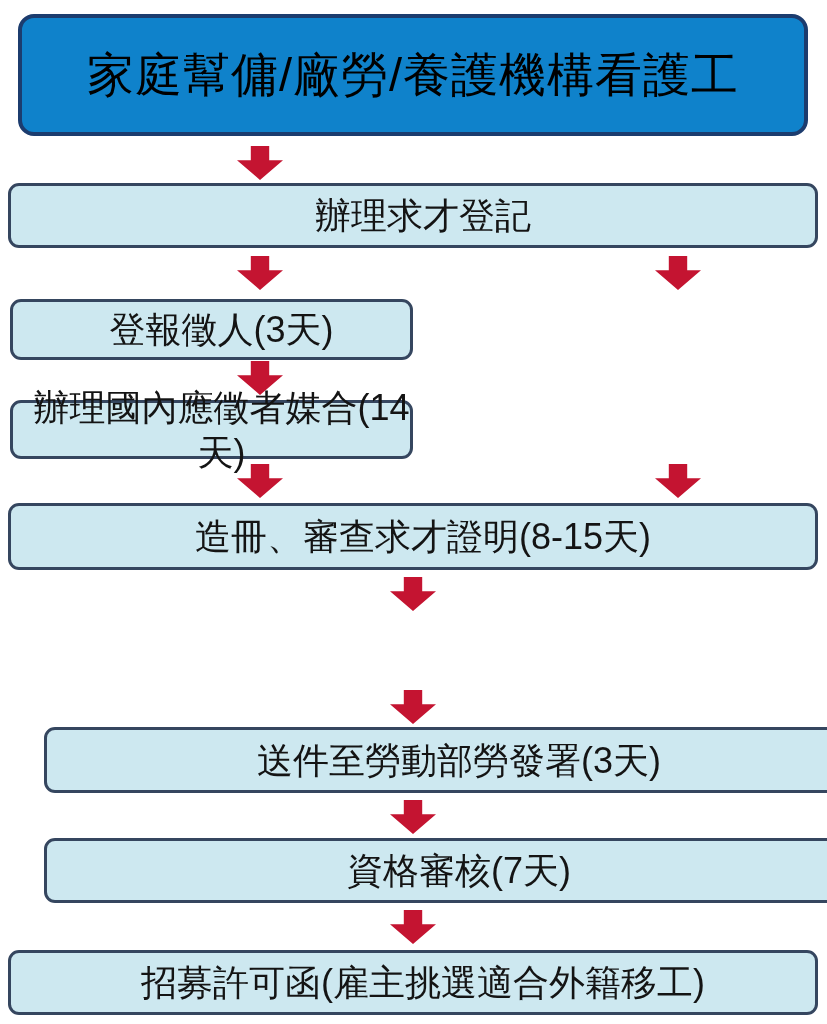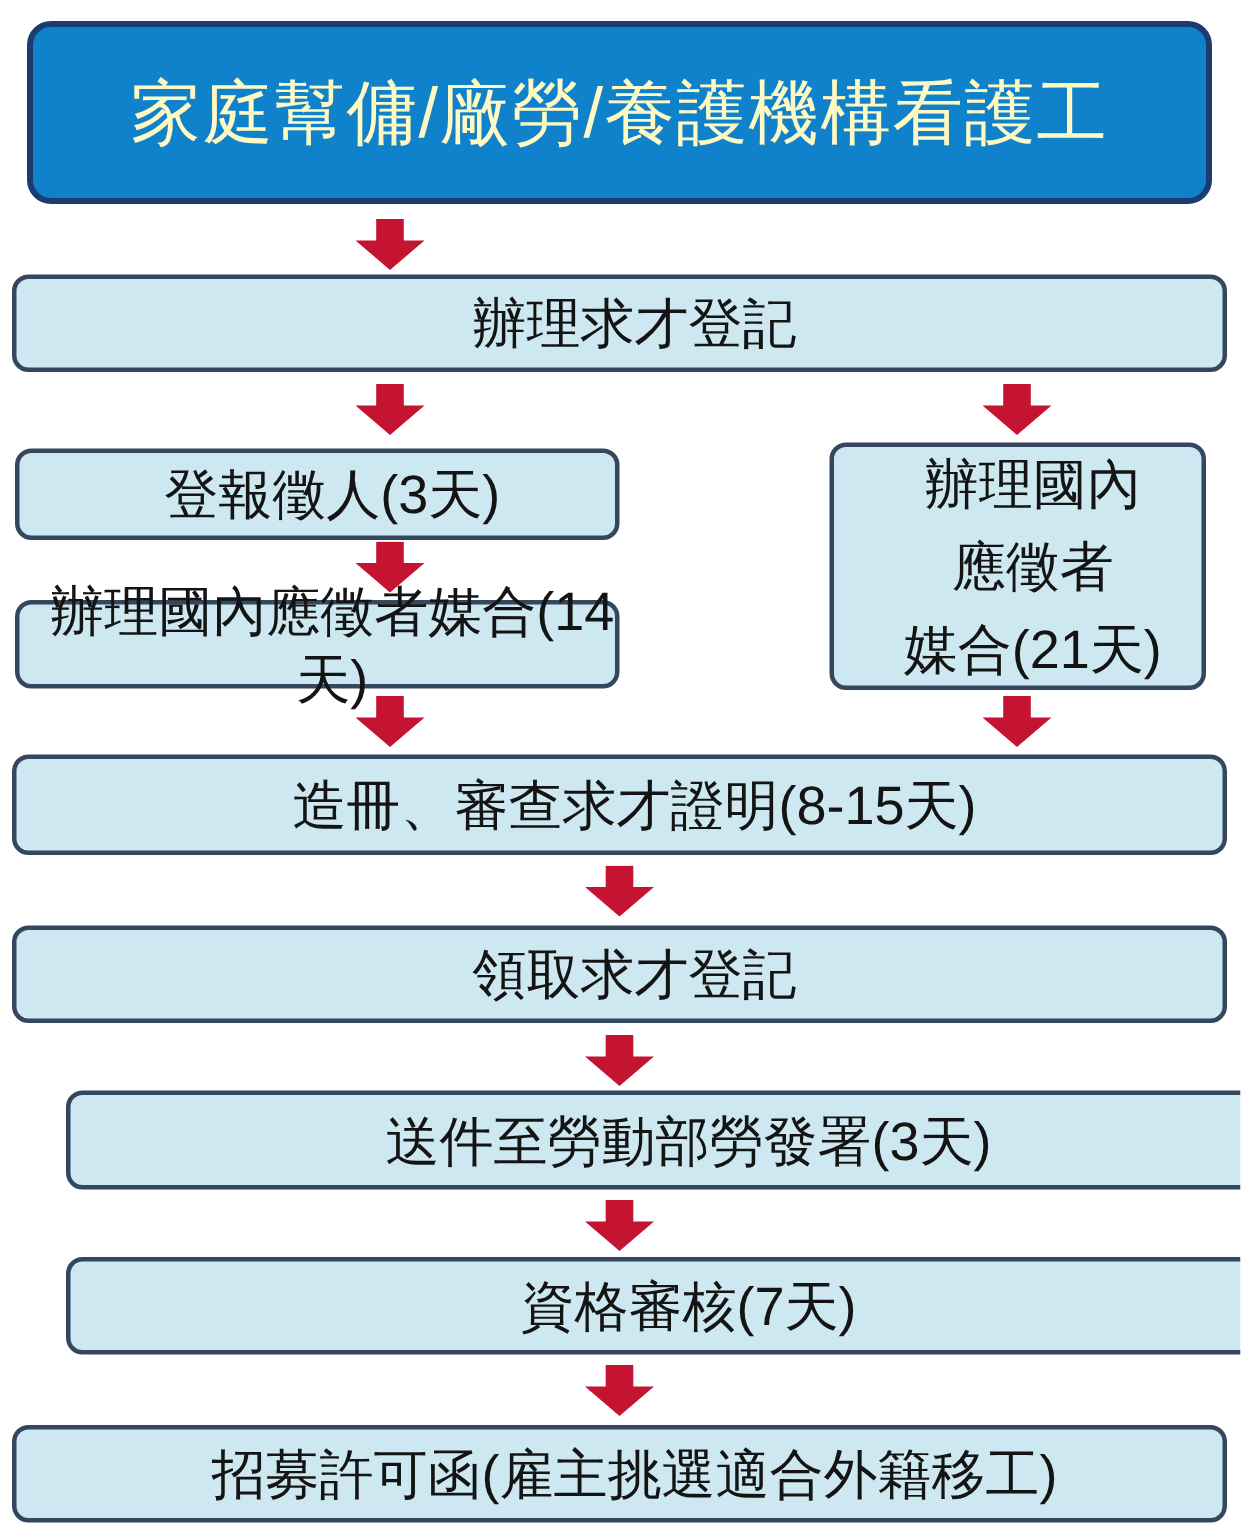--- a/index.html
+++ b/index.html
@@ -12,21 +12,21 @@
     background: #ffffff;
     overflow: hidden;
   }
   .title-box {
     position: absolute;
     left: 18px; top: 14px; width: 790px; height: 122px;
     background: #0f82cb;
     border: 4px solid #1c3c6e;
     border-radius: 16px;
     display: flex; align-items: center; justify-content: center;
-    color: #fef9c3;
+    color: #000000;
     font-size: 47px;
     font-weight: 500;
     text-align: center;
     letter-spacing: 1px;
   }
   .node {
     position: absolute;
     background: #cde8f0;
     border: 3px solid #35465f;
     border-radius: 11px;
@@ -58,36 +58,32 @@
 
   <div class="arrow" style="left:237px; top:146px;"></div>
 
   <div class="node" style="left:8px; top:183px; width:810px; height:65px;">辦理求才登記</div>
 
   <div class="arrow" style="left:237px; top:256px;"></div>
   <div class="arrow" style="left:655px; top:256px;"></div>
 
   <div class="node" style="left:10px; top:299px; width:403px; height:61px;">登報徵人(3天)</div>
 
-  <div class="node multiline" style="left:553px; top:295px; width:251px; height:165px;">辦理國內
-應徵者
-媒合(21天)</div>
 
   <div class="arrow" style="left:237px; top:361px;"></div>
 
   <div class="node" style="left:10px; top:400px; width:403px; height:59px;">辦理國內應徵者媒合(14天)</div>
 
   <div class="arrow" style="left:237px; top:464px;"></div>
   <div class="arrow" style="left:655px; top:464px;"></div>
 
   <div class="node" style="left:8px; top:503px; width:810px; height:67px;">造冊、審查求才證明(8-15天)</div>
 
   <div class="arrow" style="left:390px; top:577px;"></div>
 
-  <div class="node" style="left:8px; top:617px; width:810px; height:65px;">領取求才登記</div>
 
   <div class="arrow" style="left:390px; top:690px;"></div>
 
   <div class="node" style="left:24px; top:727px; width:810px; height:66px;margin-left:20px;">送件至勞動部勞發署(3天)</div>
 
   <div class="arrow" style="left:390px; top:800px;"></div>
 
   <div class="node" style="left:8px; top:838px; width:810px; height:65px;margin-left:36px;">資格審核(7天)</div>
 
   <div class="arrow" style="left:390px; top:910px;"></div>

